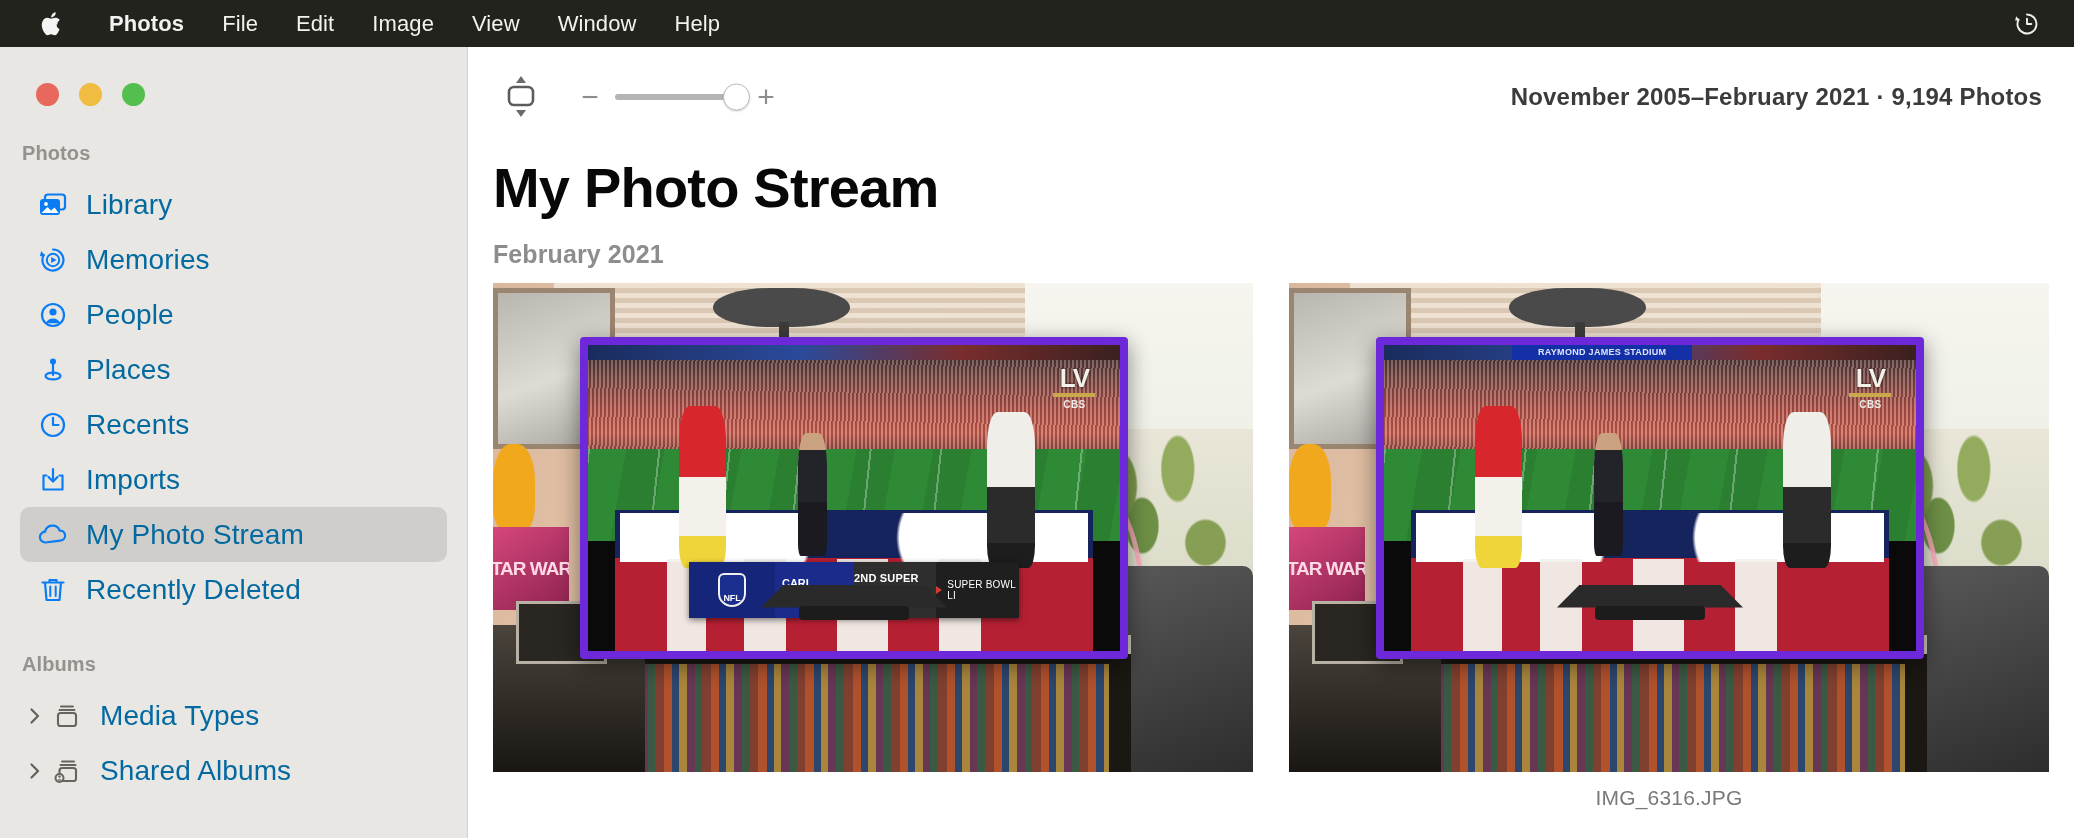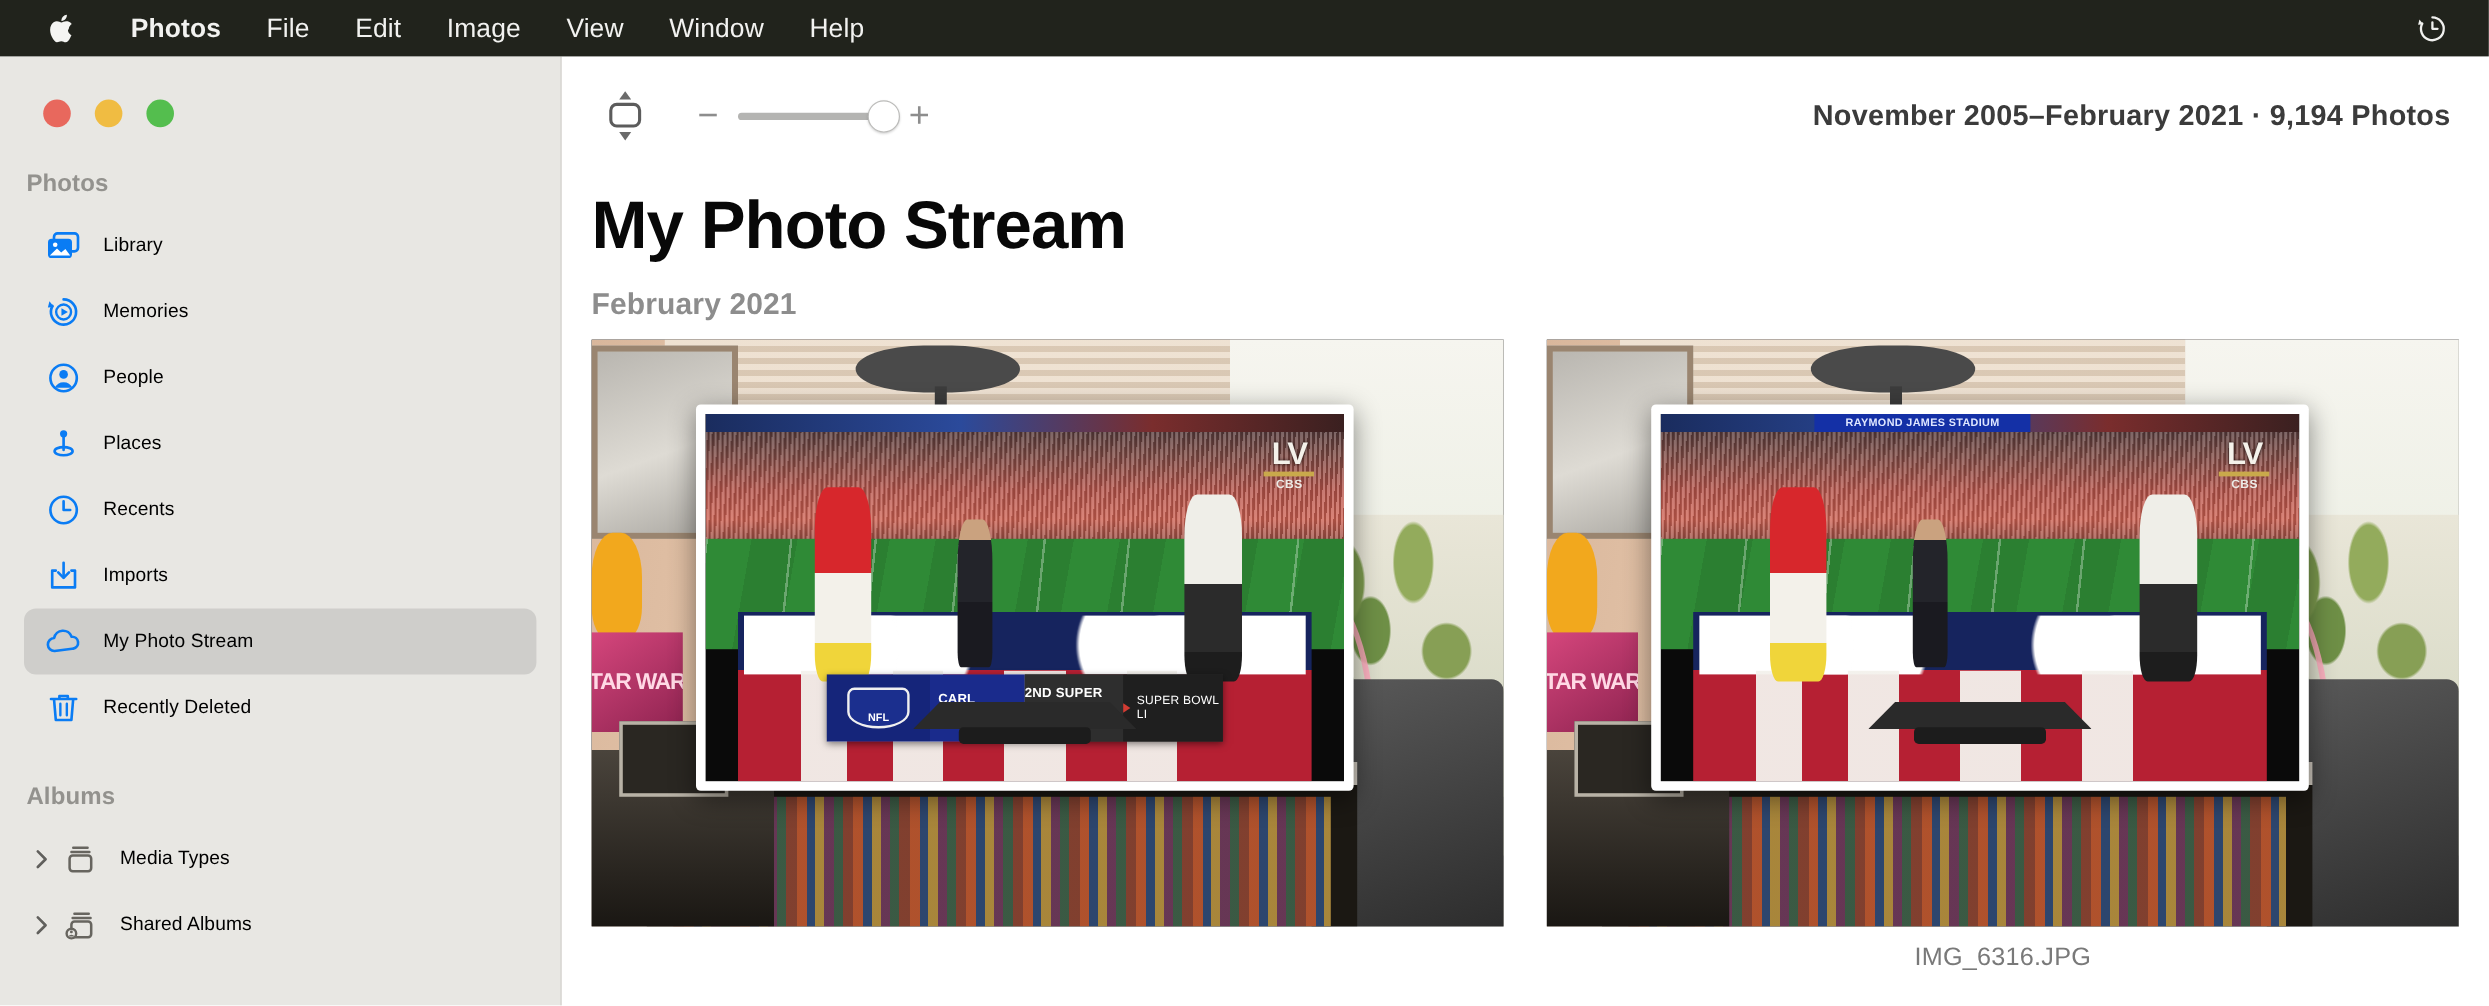--- a/index.html
+++ b/index.html
@@ -88,22 +88,22 @@
     cursor:default;
   }
   .sb-row.selected{ background:#cfcecb; }
   .sb-icon{
     width:34px; height:34px;
     margin-right:16px;
     display:flex; align-items:center; justify-content:center;
     flex:0 0 34px;
   }
   .sb-label{
-    font-size:16px;
-    color:#000000;
+    font-size:28px;
+    color:#0369a1;
     white-space:nowrap;
     letter-spacing:0.1px;
     text-align:right;
   }
   .chevron{
     width:22px; flex:0 0 22px;
     display:flex;align-items:center;justify-content:center;
     margin-right:4px; margin-left:-4px;
   }
   .albums-row{ padding-left:8px; }
@@ -305,21 +305,21 @@
   .small-frames{
     position:absolute; left:3%; bottom:22%; width:12%; height:13%;
     background:#2a2722; border:3px solid #b8b2a6;
   }
 
   
   .tv{
     position:absolute;
     left:11.5%; top:11%;
     width:72%; height:66%;
-    background:#ffffff;
+    background:#6d28d9;
     border-radius:4px;
     box-shadow:0 6px 22px rgba(0,0,0,.45);
     padding:8px;
   }
   .tv-screen{
     position:absolute; inset:8px;
     overflow:hidden;
     background:#0a0a0a;
   }
   .tv-stand{
@@ -443,21 +443,21 @@
     display:flex;
     font-size:10px;
     box-shadow:0 2px 6px rgba(0,0,0,.5);
   }
   .lt-left{
     width:26%;
     background:#15257a;
     display:flex; align-items:center; justify-content:center;
   }
   .lt-shield{
-    width:52px;height:34px;
+    width:28px;height:34px;
     background:#1b2f8e;
     border:2px solid #f0f0f0;
     border-radius:6px 6px 50% 50%/6px 6px 40% 40%;
     color:#fff; font-weight:bold; font-size:9px;
     display:flex;align-items:flex-end;justify-content:center;
     padding-bottom:2px;
   }
   .lt-name{
     width:24%;
     background:#1a2b8c;

